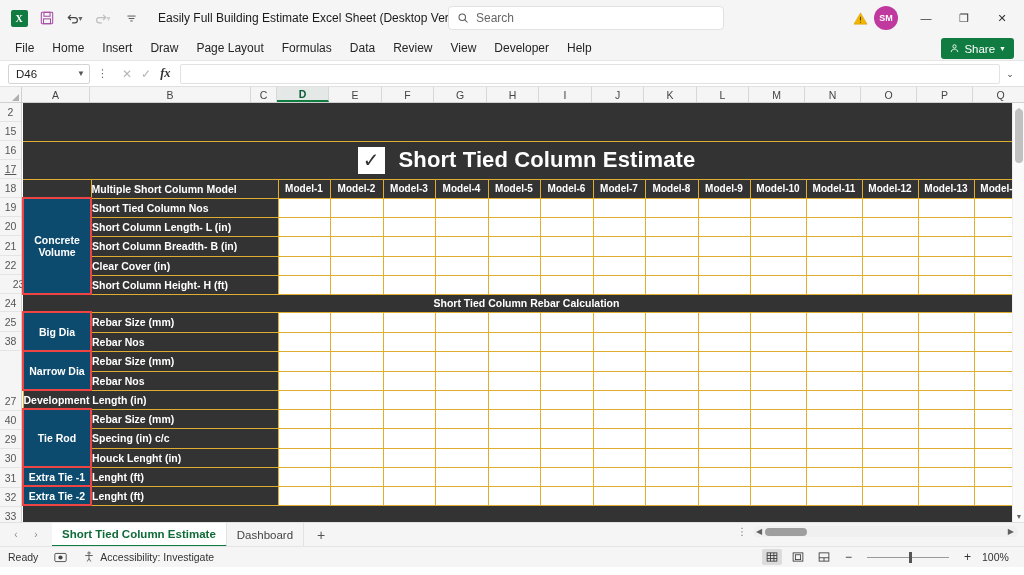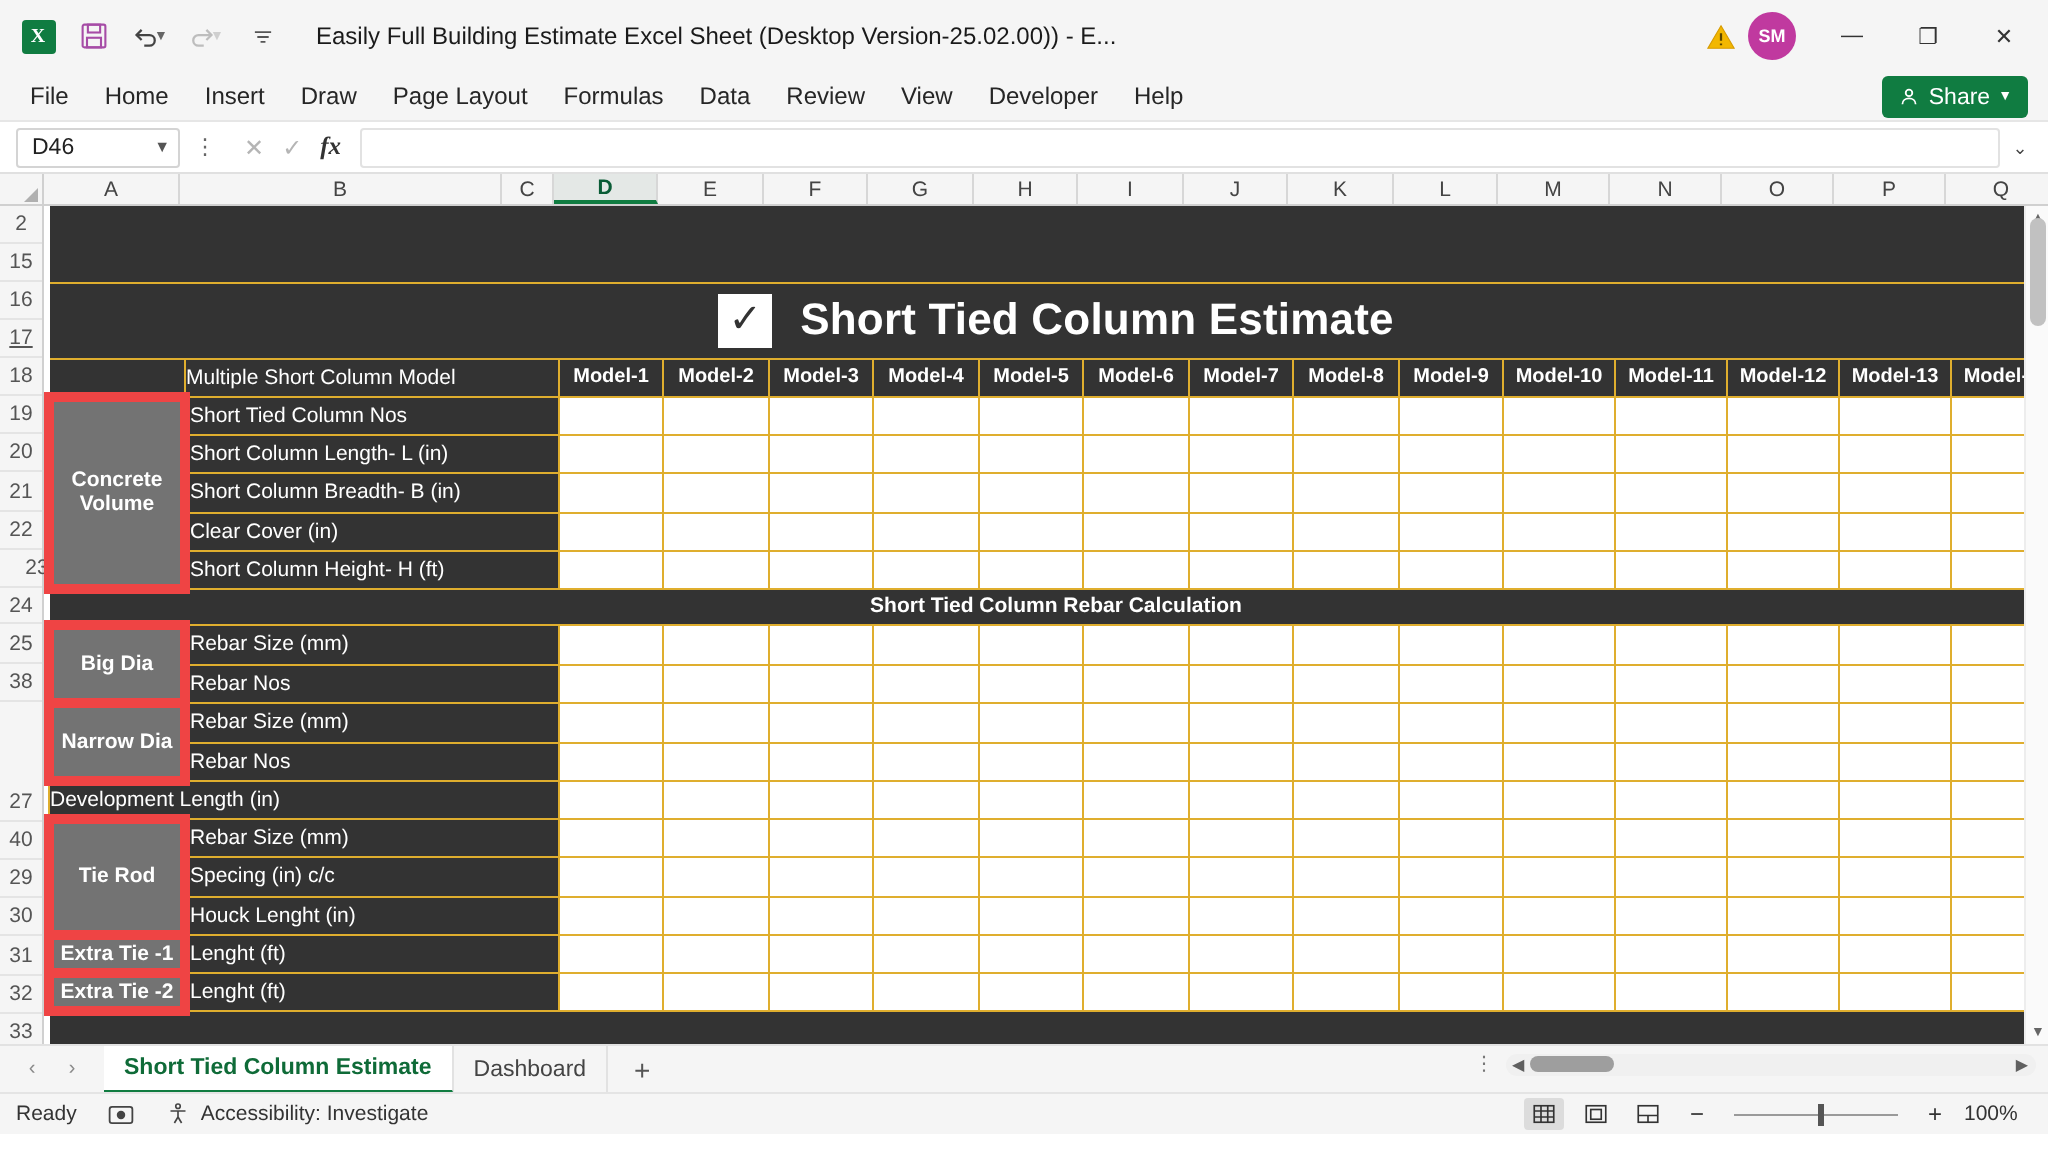--- a/index.html
+++ b/index.html
@@ -147,30 +147,30 @@
     border-bottom: 1px solid #e4e4e4; background: #f5f5f5;
   }
   .sheetarea { flex: 1; position: relative; overflow: hidden; background: #fff; }
 
   
   table.sheet { border-collapse: collapse; table-layout: fixed; width: 1002px; }
   table.sheet td { padding: 0; }
   .dark { background: #333333; }
   .lbl {
     background: #333333; color: #ffffff;
-    font-size: 10.5px; font-weight: normal;
+    font-size: 10.5px; font-weight: bold;
     padding-left: 5px; white-space: nowrap;
     border: 1px solid #dfae2e;
   }
   .lbl-ctr { text-align: left; padding-left: 0; }
   .grp {
-    background: #737373; color: #ffffff;
+    background: #0c4a6e; color: #ffffff;
     font-size: 10.5px; font-weight: bold;
     text-align: center; vertical-align: middle;
-    border: 5px solid #ef4444;
+    border: 2px solid #ef4444;
   }
   .inp { background: #ffffff; border: 1px solid #dfae2e; }
   .modelh {
     background: #333333; color: #ffffff;
     font-size: 10px; font-weight: bold;
     text-align: center; border: 1px solid #dfae2e;
   }
   .banner {
     background: #333333; color: #ffffff;
     font-size: 10.5px; font-weight: bold;
@@ -300,20 +300,27 @@
       <span class="caret-mini" style="color:#cfcfcf">▼</span>
     </div>
     <div class="qat-btn">
       <svg width="13" height="13" viewBox="0 0 16 16" fill="none" stroke="#555" stroke-width="1.2">
         <path d="M3 5h10M4.5 8h7M6.5 11h3"></path>
       </svg>
     </div>
   </div>
   <div class="doc-title">Easily Full Building Estimate Excel Sheet (Desktop Version-25.02.00))  -  E...</div>
 
+  <div class="searchbox">
+    <svg width="12" height="12" viewBox="0 0 16 16" fill="none" stroke="#5a5a5a" stroke-width="1.4">
+      <circle cx="7" cy="7" r="4.3"></circle>
+        <path d="M10.2 10.2 14 14"></path>
+    </svg>
+    <span class="ph">Search</span>
+  </div>
 
   <div class="tb-right">
     <div class="warn-icon">
       <svg width="15" height="15" viewBox="0 0 16 16">
         <path d="M8 2 15 14H1z" fill="#f2b701" stroke="#d79b00" stroke-width="0.6"></path>
         <path d="M8 6v4M8 11.4v1" stroke="#5a4500" stroke-width="1.2"></path>
       </svg>
     </div>
     <div class="avatar">SM</div>
     <div class="wbtn">—</div>

